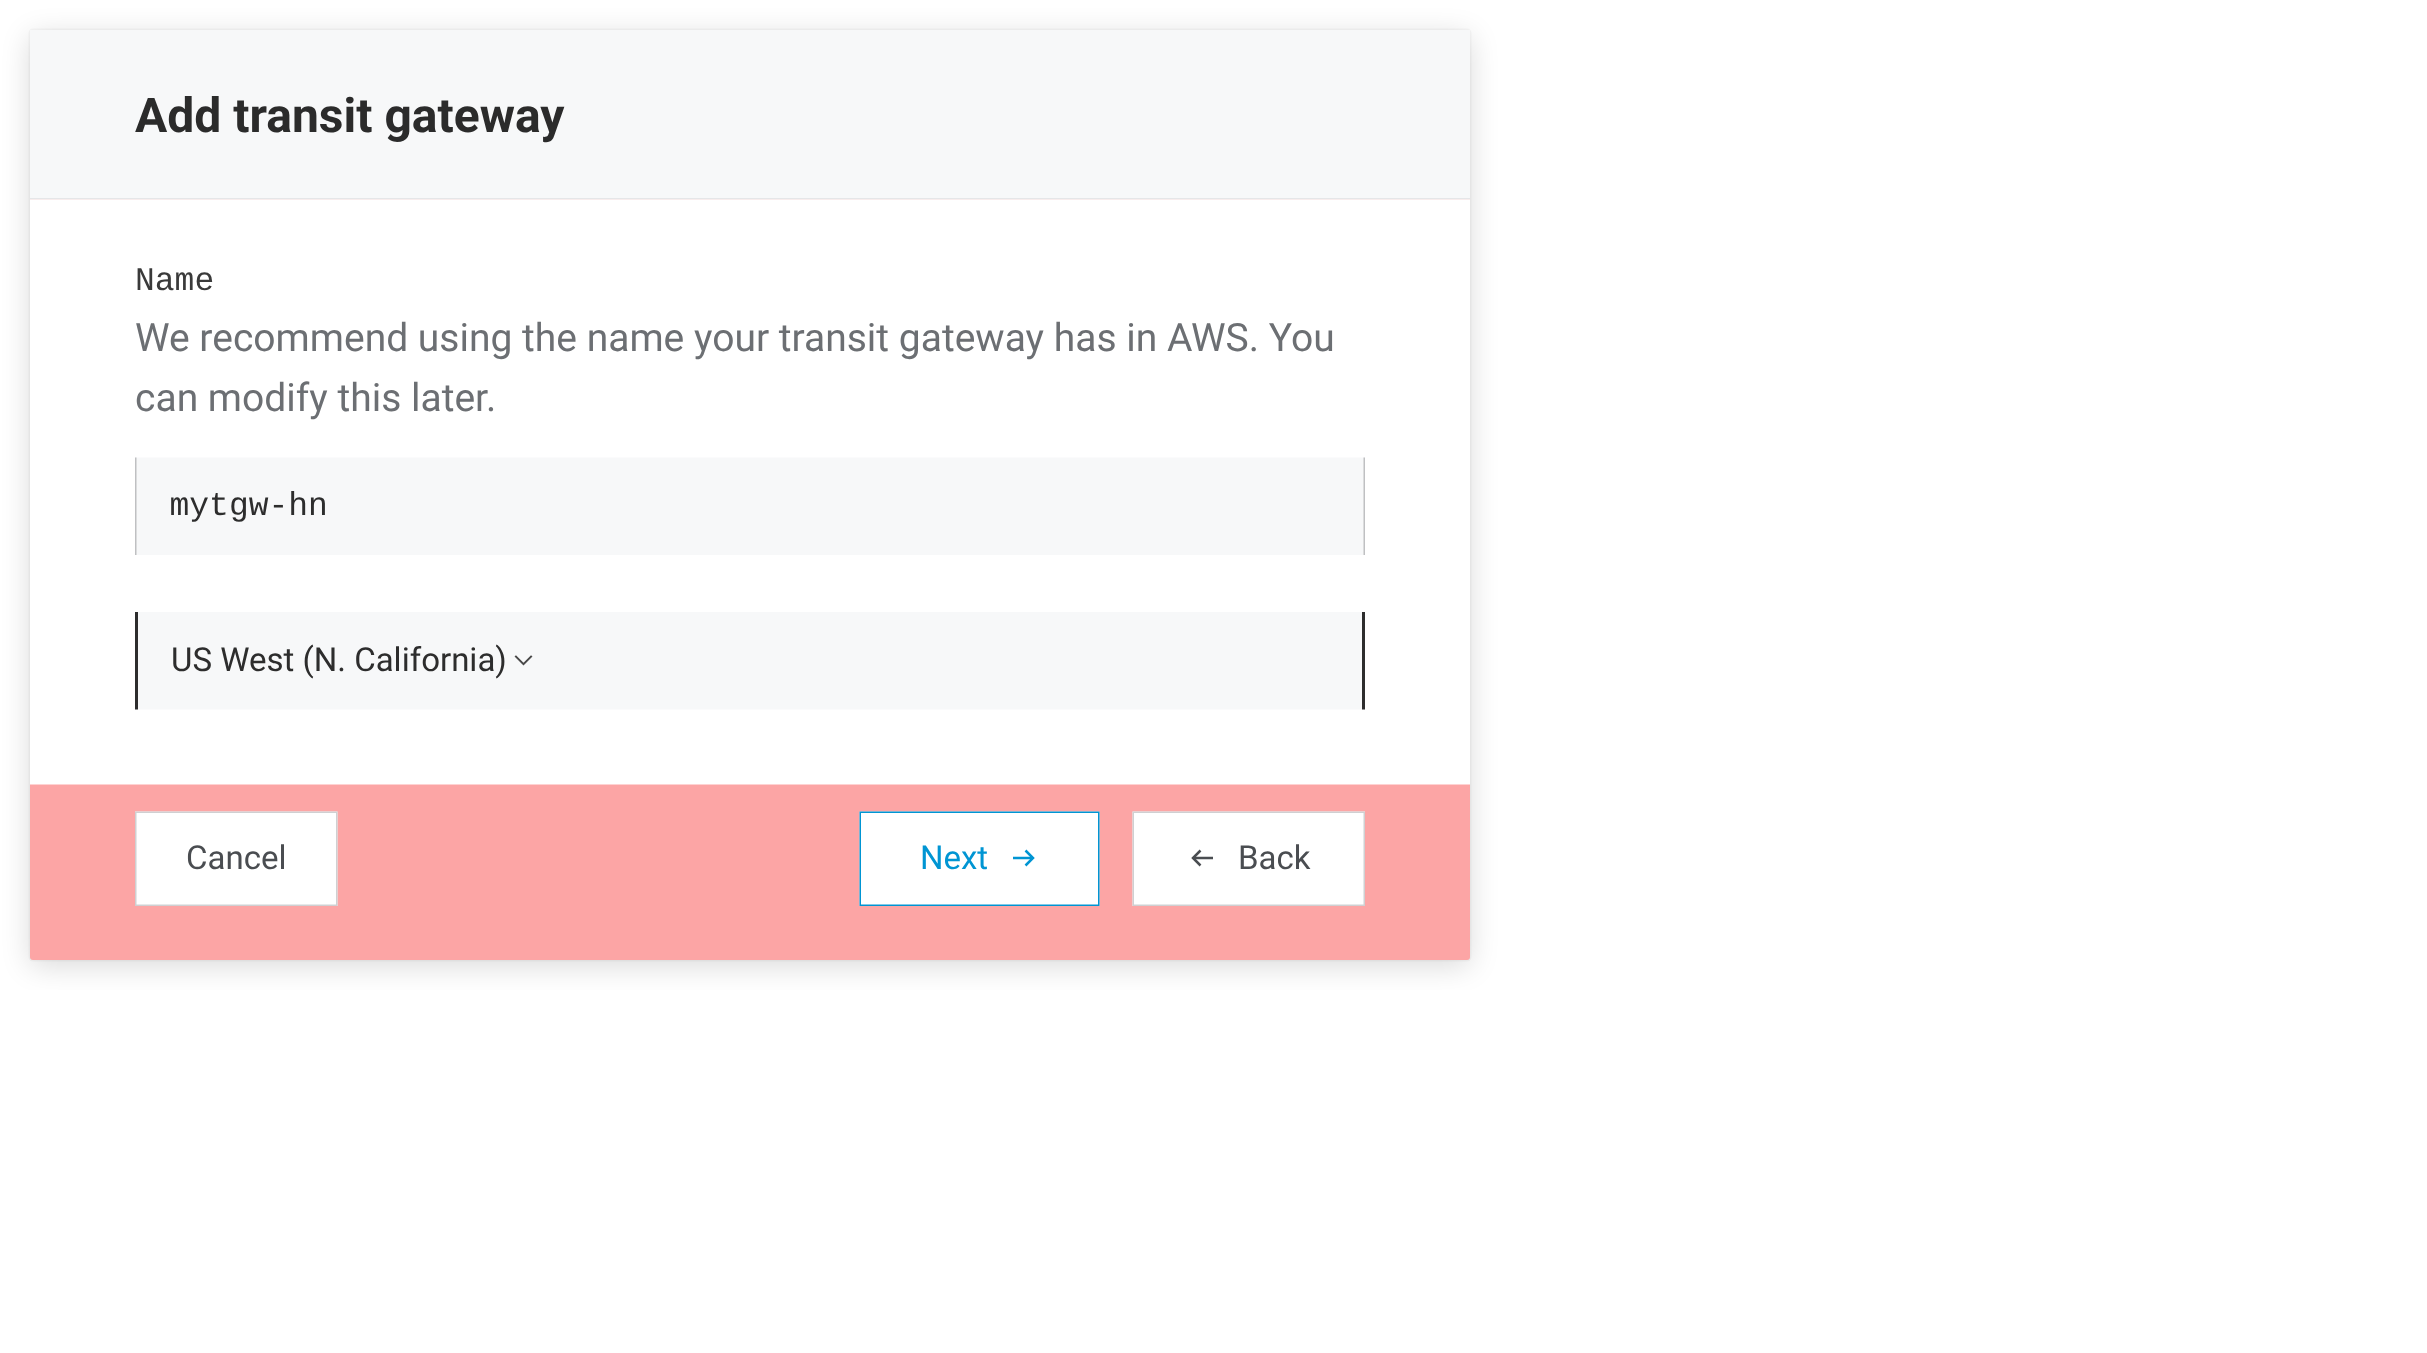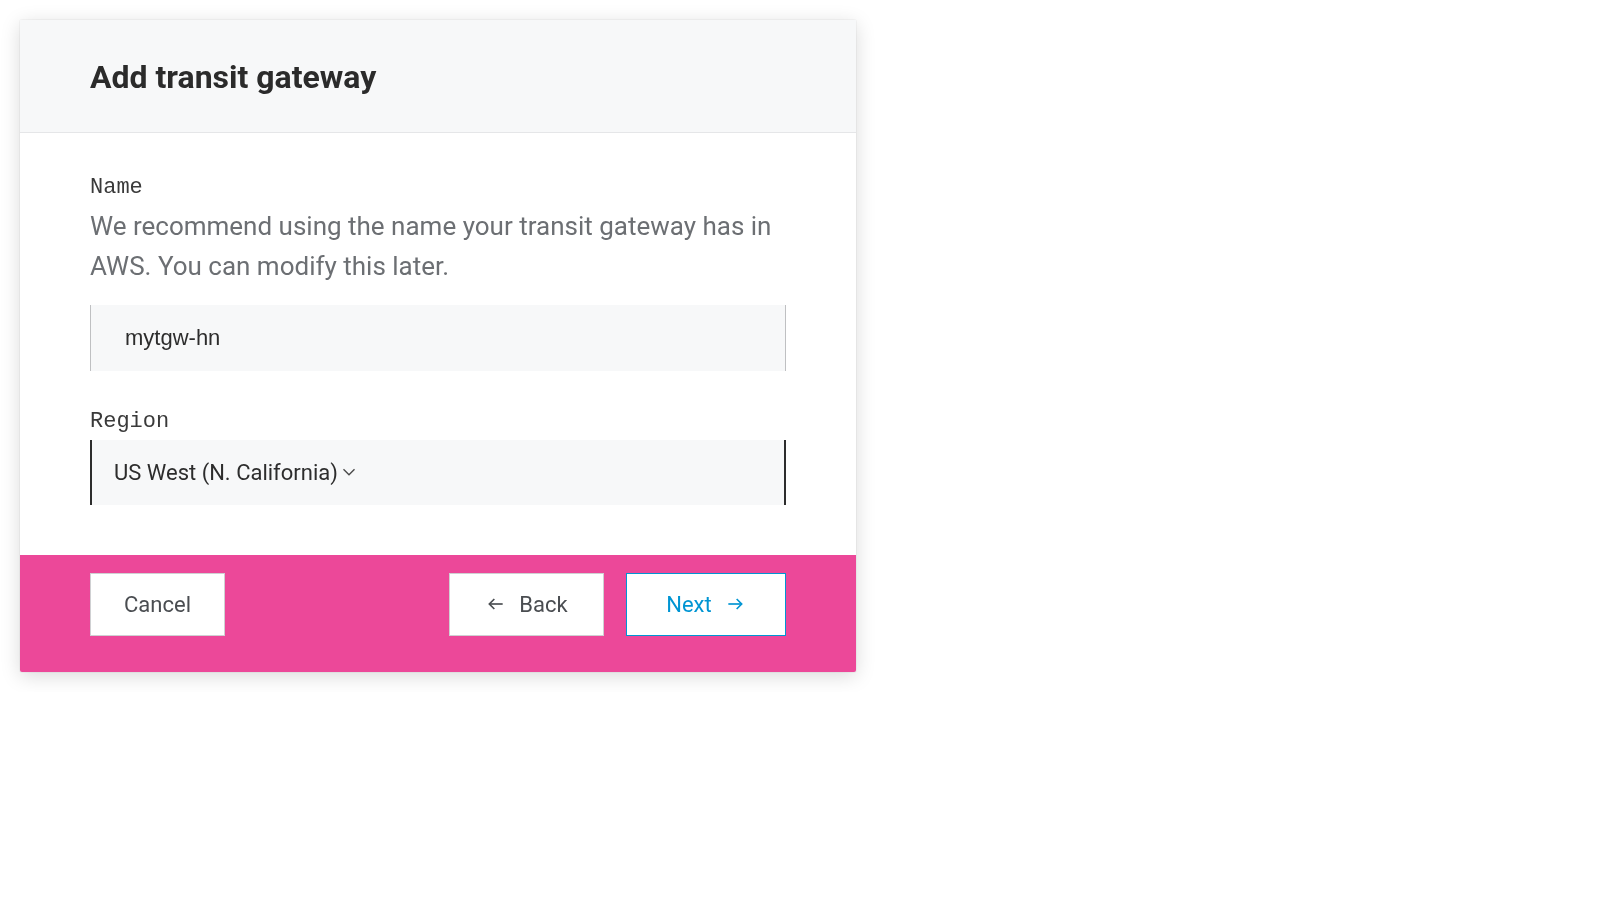--- a/index.html
+++ b/index.html
@@ -6,22 +6,22 @@
       box-sizing: border-box;
       margin: 0;
       padding: 0;
     }
     body {
       font-family: -apple-system, BlinkMacSystemFont, "Segoe UI", Roboto, "Helvetica Neue", Arial, sans-serif;
       background: #ffffff;
       padding: 20px;
     }
     .dialog {
-      width: 836px;
-      background: #ec4899;
+      width: 960px;
+      background: #fca5a5;
       box-shadow: 0 4px 20px rgba(0,0,0,0.15), 0 0 0 1px rgba(0,0,0,0.03);
       border-radius: 2px;
     }
     .dialog-header {
       background: #f7f8f9;
       padding: 38px 70px 36px 70px;
       border-bottom: 1px solid #e5e6e8;
     }
     .dialog-title {
       font-size: 32px;
@@ -48,25 +48,25 @@
       line-height: 1.55;
       margin-bottom: 18px;
       max-width: 820px;
     }
     .text-input {
       width: 100%;
       background: #f7f8f9;
       border: none;
       border-left: 1px solid #bfc0c2;
       border-right: 1px solid #bfc0c2;
-      padding: 20px 34px;
+      padding: 20px 22px;
       font-size: 22px;
       color: #2d2d2d;
       outline: none;
-      font-family: Liberation Sans, sans-serif;
+      font-family: Liberation Mono, monospace;
     }
     .select-wrapper {
       position: relative;
       width: 100%;
     }
     .select-input {
       width: 100%;
       background: #f7f8f9;
       border: none;
       border-left: 2px solid #2d2d2d;
@@ -155,53 +155,52 @@
 
   <div class="dialog-body">
 
     <div class="form-group">
       <div class="field-label">Name</div>
       <div class="field-description">We recommend using the name your transit gateway has in AWS. You can modify this later.</div>
       <input type="text" class="text-input" value="mytgw-hn" style="">
     </div>
 
     <div class="form-group" style="margin-bottom:20px;">
-      <div class="field-label">Region</div>
       <div class="select-wrapper">
         <div class="select-input">
           <span>US West (N. California)</span>
           <span class="chevron">
             <svg viewBox="0 0 24 24">
                 <polyline points="6 9 12 15 18 9"></polyline>
               </svg>
           </span>
         </div>
       </div>
     </div>
 
   </div>
 
   <div class="dialog-footer">
     <button class="btn btn-cancel">
       <span>Cancel</span>
     </button>
     <div class="footer-right">
+      <button class="btn btn-next">
+        <span>Next</span>
+        <span class="arrow-icon">
+          <svg viewBox="0 0 24 24">
+              <line x1="4" y1="12" x2="20" y2="12"></line>
+              <polyline points="14 6 20 12 14 18"></polyline>
+            </svg>
+        </span>
+      </button>
       <button class="btn btn-back">
         <span class="arrow-icon">
           <svg viewBox="0 0 24 24">
               <line x1="20" y1="12" x2="4" y2="12"></line>
               <polyline points="10 18 4 12 10 6"></polyline>
             </svg>
         </span>
         <span>Back</span>
       </button>
-      <button class="btn btn-next">
-        <span>Next</span>
-        <span class="arrow-icon">
-          <svg viewBox="0 0 24 24">
-              <line x1="4" y1="12" x2="20" y2="12"></line>
-              <polyline points="14 6 20 12 14 18"></polyline>
-            </svg>
-        </span>
-      </button>
     </div>
   </div>
 </div>
 
 </body></html>

